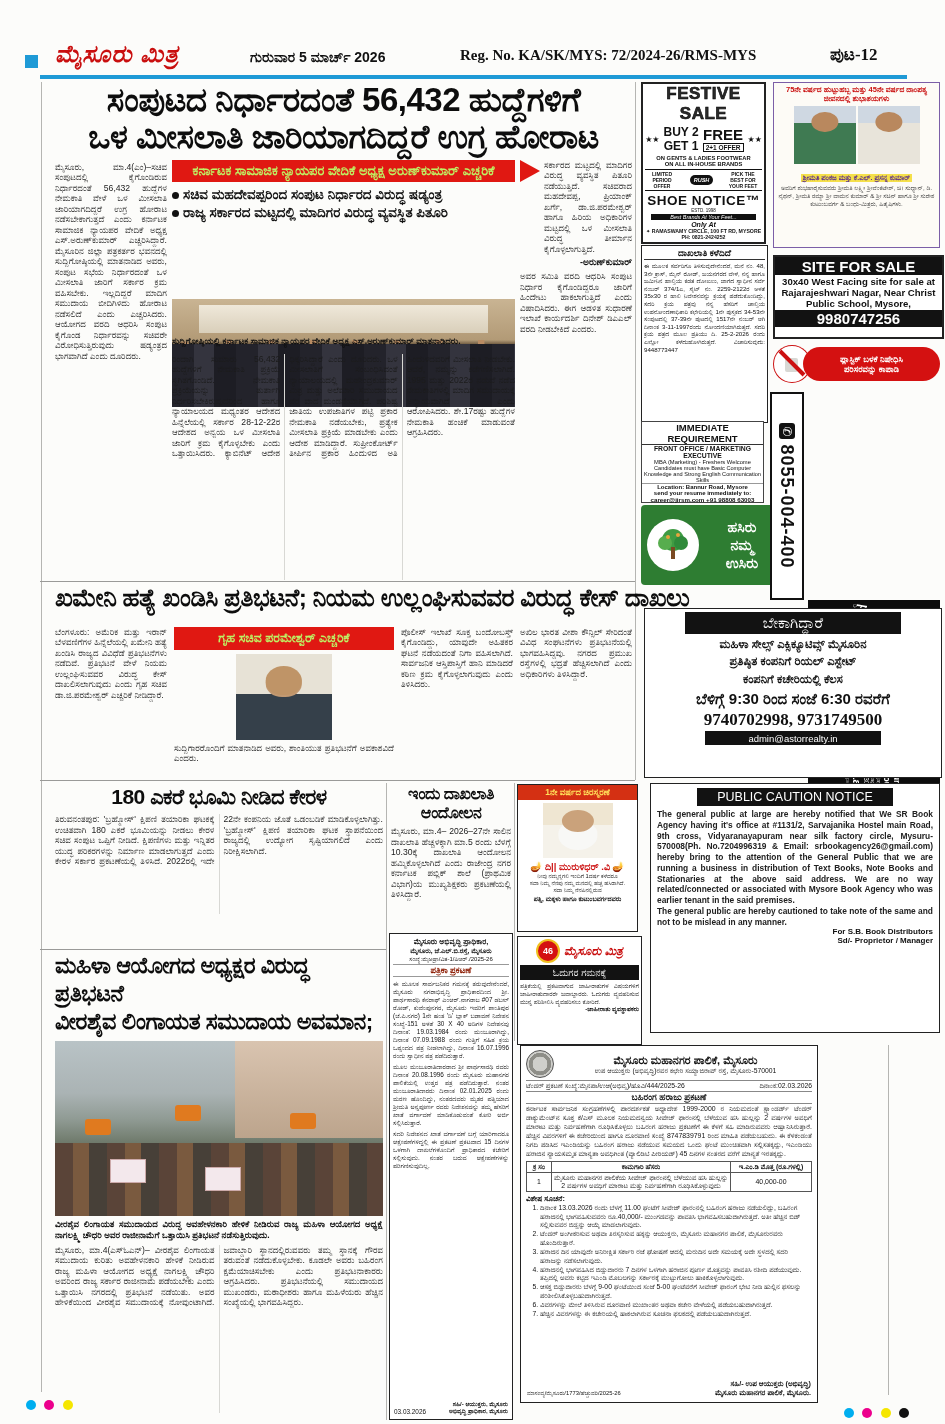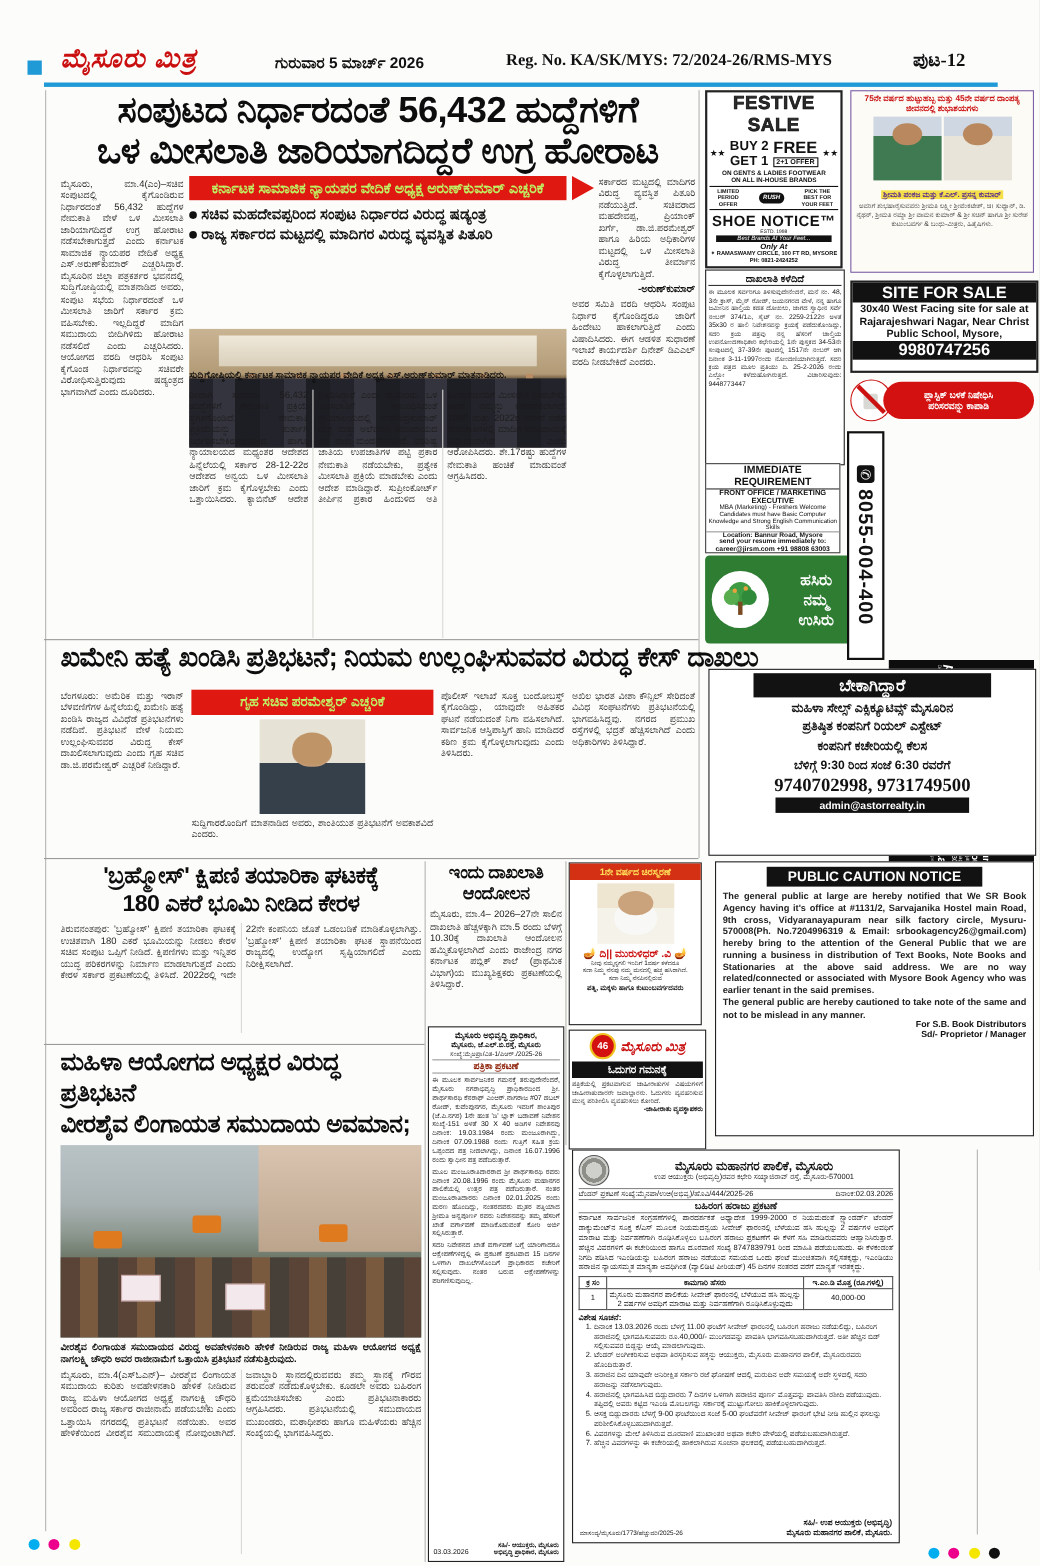--- a/index.html
+++ b/index.html
@@ -8,21 +8,21 @@
   .abs{position:absolute;}
   .jt{text-align:justify;}
   .ctr{text-align:center;}
   .b{font-weight:bold;}
   .body-txt{font-size:8.6px;line-height:1.22;color:#1c1c1c;}
   .tiny{font-size:6.8px;line-height:1.25;}
   .rule-h{position:absolute;background:#9a9a98;height:1px;}
   .rule-v{position:absolute;background:#b5b5b2;width:1px;}
   .headline{font-weight:bold;color:#0d0d0d;letter-spacing:-.5px;}
   .redbar{background:#e01812;color:#bef264;font-weight:bold;display:flex;align-items:center;justify-content:center;}
-  .blackbar{background:#121212;color:#fff;font-weight:bold;display:flex;align-items:center;justify-content:center;}
+  .blackbar{background:#121212;color:#fff;font-weight:normal;display:flex;align-items:center;justify-content:center;}
   .boxed{border:1.5px solid #222;background:#fff;}
   .photo{overflow:hidden;position:relative;}
   .cap{font-size:8.6px;font-weight:bold;line-height:1.2;}
   .col2{column-count:2;column-gap:9px;column-rule:1px solid #d8d8d4;}
   .col3{column-count:3;column-gap:9px;column-rule:1px solid #d8d8d4;}
   
   .press-photo{background:linear-gradient(180deg,#c9b493 0%,#b29a76 38%,#6e5a40 42%,#3a3230 60%,#2e2a2a 100%);}
   .press-photo .banner{position:absolute;left:8%;top:6%;width:84%;height:26%;background:linear-gradient(180deg,#efe8da,#d9cfba);}
   .press-photo .people{position:absolute;left:0;bottom:0;width:100%;height:58%;
      background:repeating-linear-gradient(90deg,#23232b 0 22px,#34343e 22px 42px,#1d1d24 42px 64px);}
@@ -130,21 +130,20 @@
         <div class="photo portrait-man" style="width:96px;height:86px;margin:4px auto 3px;"></div>
         <div class="body-txt jt" style="overflow:hidden;height:30px;">ಸುದ್ದಿಗಾರರೊಂದಿಗೆ ಮಾತನಾಡಿದ ಅವರು, ಶಾಂತಿಯುತ ಪ್ರತಿಭಟನೆಗೆ ಅವಕಾಶವಿದೆ ಎಂದರು.</div>
       </div>
       <div class="body-txt jt" style="width:112px;overflow:hidden;">ಪೊಲೀಸ್ ಇಲಾಖೆ ಸೂಕ್ತ ಬಂದೋಬಸ್ತ್ ಕೈಗೊಂಡಿದ್ದು, ಯಾವುದೇ ಅಹಿತಕರ ಘಟನೆ ನಡೆಯದಂತೆ ನಿಗಾ ವಹಿಸಲಾಗಿದೆ. ಸಾರ್ವಜನಿಕ ಆಸ್ತಿಪಾಸ್ತಿಗೆ ಹಾನಿ ಮಾಡಿದರೆ ಕಠಿಣ ಕ್ರಮ ಕೈಗೊಳ್ಳಲಾಗುವುದು ಎಂದು ತಿಳಿಸಿದರು.</div>
       <div class="body-txt jt" style="width:112px;overflow:hidden;">ಅಖಿಲ ಭಾರತ ವೀಶಾ ಕೌನ್ಸಿಲ್ ಸೇರಿದಂತೆ ವಿವಿಧ ಸಂಘಟನೆಗಳು ಪ್ರತಿಭಟನೆಯಲ್ಲಿ ಭಾಗವಹಿಸಿದ್ದವು. ನಗರದ ಪ್ರಮುಖ ರಸ್ತೆಗಳಲ್ಲಿ ಭದ್ರತೆ ಹೆಚ್ಚಿಸಲಾಗಿದೆ ಎಂದು ಅಧಿಕಾರಿಗಳು ತಿಳಿಸಿದ್ದಾರೆ.</div>
     </div>
   </div>
 
   <div class="abs" style="left:55px;top:784px;width:328px;height:162px;">
     <div class="headline ctr" style="font-size:21px;line-height:1.2;">
-      <div>'ಬ್ರಹ್ಮೋಸ್' ಕ್ಷಿಪಣಿ ತಯಾರಿಕಾ ಘಟಕಕ್ಕೆ</div>
       <div>180 ಎಕರೆ ಭೂಮಿ ನೀಡಿದ ಕೇರಳ</div>
     </div>
     <div class="body-txt jt col2" style="margin-top:5px;height:100px;overflow:hidden;">ತಿರುವನಂತಪುರ: 'ಬ್ರಹ್ಮೋಸ್' ಕ್ಷಿಪಣಿ ತಯಾರಿಕಾ ಘಟಕಕ್ಕೆ ಉಚಿತವಾಗಿ 180 ಎಕರೆ ಭೂಮಿಯನ್ನು ನೀಡಲು ಕೇರಳ ಸಚಿವ ಸಂಪುಟ ಒಪ್ಪಿಗೆ ನೀಡಿದೆ. ಕ್ಷಿಪಣಿಗಳು ಮತ್ತು ಇನ್ನಿತರ ಯುದ್ಧ ಪರಿಕರಗಳನ್ನು ನಿರ್ಮಾಣ ಮಾಡಲಾಗುತ್ತದೆ ಎಂದು ಕೇರಳ ಸರ್ಕಾರ ಪ್ರಕಟಣೆಯಲ್ಲಿ ತಿಳಿಸಿದೆ. 2022ರಲ್ಲಿ ಇದೇ 22ನೇ ಕಂಪನಿಯ ಜೊತೆ ಒಡಂಬಡಿಕೆ ಮಾಡಿಕೊಳ್ಳಲಾಗಿತ್ತು. 'ಬ್ರಹ್ಮೋಸ್' ಕ್ಷಿಪಣಿ ತಯಾರಿಕಾ ಘಟಕ ಸ್ಥಾಪನೆಯಿಂದ ರಾಜ್ಯದಲ್ಲಿ ಉದ್ಯೋಗ ಸೃಷ್ಟಿಯಾಗಲಿದೆ ಎಂದು ನಿರೀಕ್ಷಿಸಲಾಗಿದೆ.</div>
   </div>
 
   <div class="abs" style="left:391px;top:784px;width:120px;height:145px;">
     <div class="headline ctr" style="font-size:16px;line-height:1.2;">
       <div>ಇಂದು ದಾಖಲಾತಿ</div>
       <div>ಆಂದೋಲನ</div>
     </div>
@@ -315,21 +314,21 @@
         <div style="font-size:4.5px;color:#aaa;">Developers</div>
       </div>
     </div>
   </div>
 
   <div class="abs boxed" style="left:644px;top:608px;width:296px;height:168px;border-width:1.5px;text-align:center;">
     <div class="blackbar" style="height:22px;font-size:15px;margin:3px 40px 2px;">ಬೇಕಾಗಿದ್ದಾರೆ</div>
     <div class="b" style="font-size:11.5px;line-height:1.5;">ಮಹಿಳಾ ಸೇಲ್ಸ್ ಎಕ್ಸಿಕ್ಯೂಟಿವ್ಸ್ ಮೈಸೂರಿನ</div>
     <div class="b" style="font-size:11.5px;line-height:1.5;">ಪ್ರತಿಷ್ಠಿತ ಕಂಪನಿಗೆ ರಿಯಲ್ ಎಸ್ಟೇಟ್</div>
     <div class="b" style="font-size:11.5px;line-height:1.5;">ಕಂಪನಿಗೆ ಕಚೇರಿಯಲ್ಲಿ ಕೆಲಸ</div>
-    <div class="b" style="font-size:11px;line-height:1.5;">ಬೆಳಿಗ್ಗೆ 9:30 ರಿಂದ ಸಂಜೆ 6:30 ರವರೆಗೆ</div>
+    <div class="b" style="font-size:15px;line-height:1.5;">ಬೆಳಿಗ್ಗೆ 9:30 ರಿಂದ ಸಂಜೆ 6:30 ರವರೆಗೆ</div>
     <div class="b" style="font-size:17px;font-family:'Liberation Serif','DejaVu Serif',serif;">9740702998, 9731749500</div>
     <div class="blackbar" style="height:14px;font-size:9.5px;margin:1px 60px;">admin@astorrealty.in</div>
   </div>
 
   <div class="abs boxed" style="left:650px;top:783px;width:290px;height:250px;border-width:1.5px;padding:4px 6px;box-sizing:border-box;">
     <div class="blackbar" style="height:18px;font-size:12.5px;margin:0 40px 3px;">PUBLIC CAUTION NOTICE</div>
     <div class="jt b" style="font-size:8.4px;line-height:1.28;color:#222;">The general public at large are hereby notified that We SR Book Agency having it's office at #1131/2, Sarvajanika Hostel main Road, 9th cross, Vidyaranayapuram near silk factory circle, Mysuru-570008(Ph. No.7204996319 &amp; Email: srbookagency26@gmail.com) hereby bring to the attention of the General Public that we are running a business in distribution of Text Books, Note Books and Stationaries at the above said address. We are no way related/connected or associated with Mysore Book Agency who was earlier tenant in the said premises.</div>
     <div class="jt b" style="font-size:8.4px;line-height:1.28;color:#222;">The general public are hereby cautioned to take note of the same and not to be mislead in any manner.</div>
     <div style="text-align:right;">
       <div class="b" style="font-size:8px;">For S.B. Book Distributors</div>

